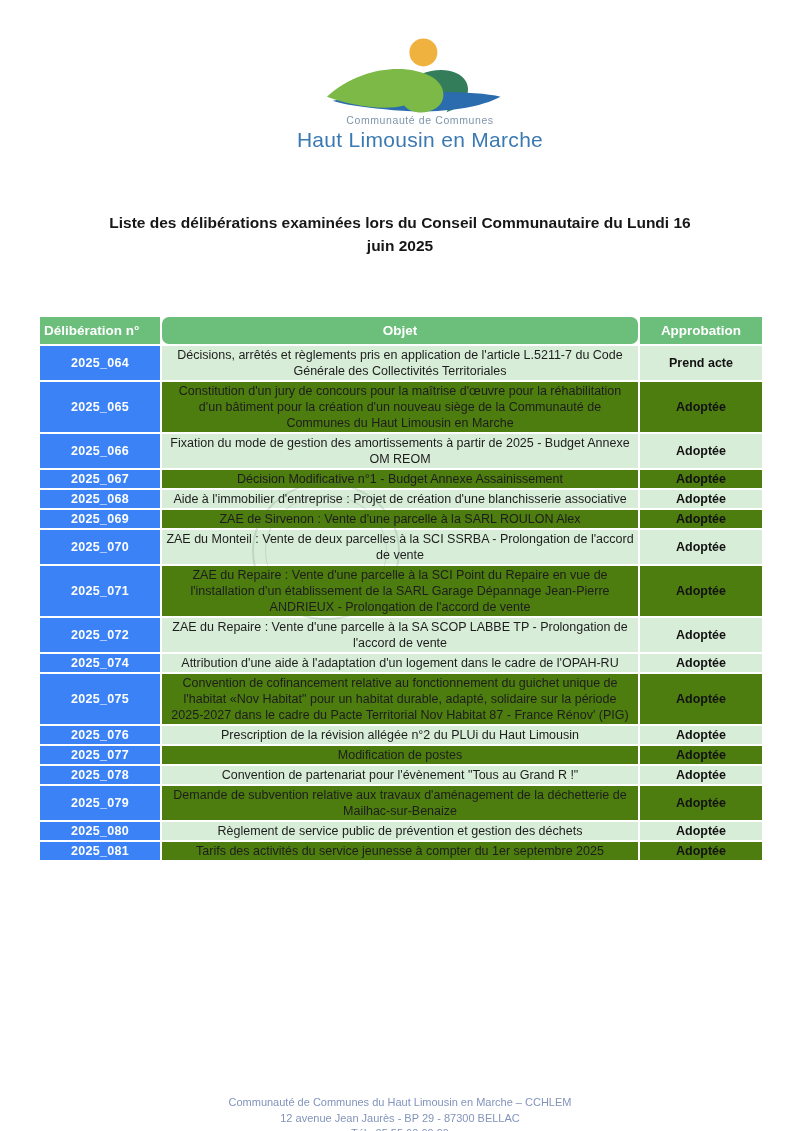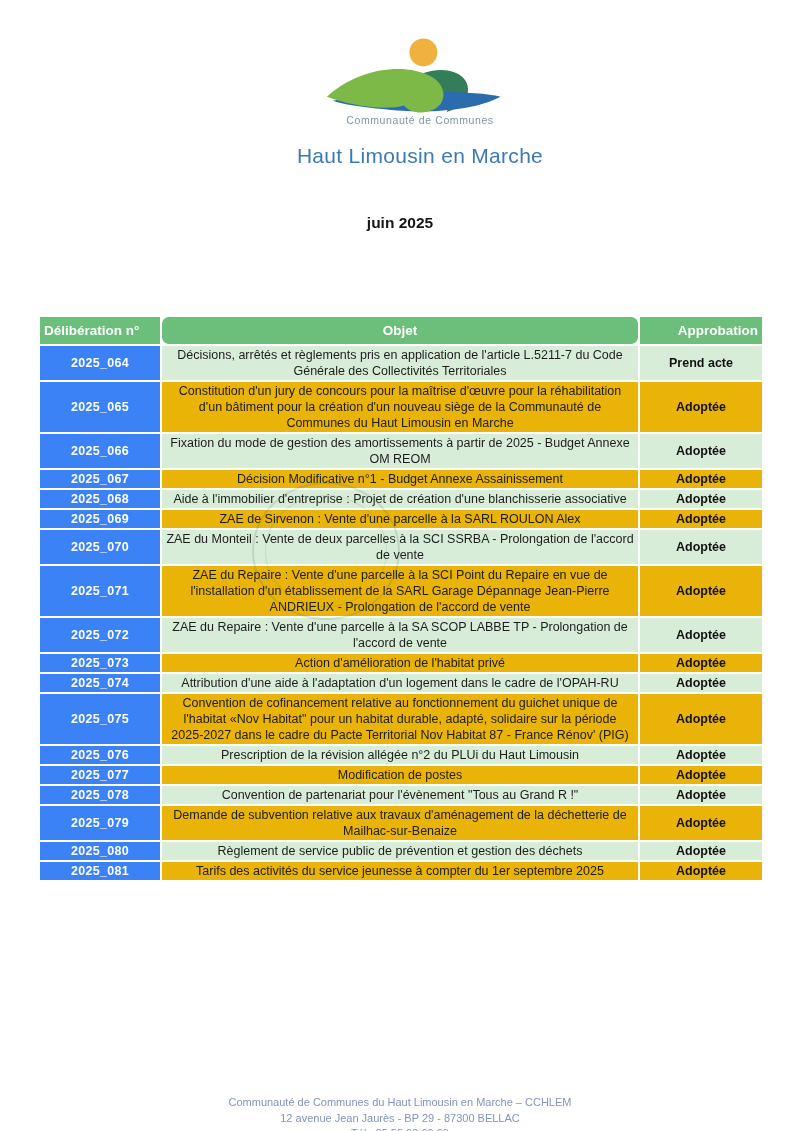--- a/index.html
+++ b/index.html
@@ -15,21 +15,21 @@
   }
 
   
   .logo-block { position: absolute; top: 36px; left: 0; width: 100%; text-align: center; padding-left: 40px; }
   .logo-graphic { display: block; margin: 0 auto; width: 235px; height: 82px; }
   .logo-sub {
     font-size: 10.5px; letter-spacing: 0.6px;
     color: #7e95ab; margin-top: -4px;
   }
   .logo-main {
-    font-size: 21px; color: #3b79b3; margin-top: 18px; letter-spacing: 0.3px;
+    font-size: 21px; color: #3b79b3; margin-top: 2px; letter-spacing: 0.3px;
   }
 
   
   .doc-title {
     position: absolute; top: 201px; left: 0; width: 100%;
     text-align: center; font-weight: bold; font-size: 15.5px;
     line-height: 23px; color: #171717;
   }
 
   
@@ -38,31 +38,31 @@
     width: 100%; table-layout: fixed;
     border-collapse: separate; border-spacing: 2.5px;
   }
   table.delib th {
     background: #6cbe7b; color: #ffffff;
     font-size: 13.5px; font-weight: bold;
     height: 27px; padding: 2px 4px;
   }
   th.h-num { text-align: left; padding-left: 9px; margin-left: 30px; }
   th.h-objet { text-align: center; border-radius: 7px; }
-  th.h-appro { text-align: right; }
+  th.h-appro { text-align: center; }
   table.delib td {
     font-size: 12.5px; line-height: 16px;
     padding: 1px 4px; text-align: center; vertical-align: middle;
   }
   td.num {
     background: #3b82f6; color: #ffffff;
     font-weight: bold; letter-spacing: 0.3px;
   }
   tr.row-green td.objet, tr.row-green td.appro { background: #d8edd8; }
-  tr.row-alt   td.objet, tr.row-alt   td.appro { background: #eab308; }
+  tr.row-alt   td.objet, tr.row-alt   td.appro { background: #4d7c0f; }
   td.objet { color: #1d1d1d; }
   td.appro { font-weight: bold; color: #121212; font-size: 13px; }
 
   
   .stamp {
     position: absolute; top: 482px; left: 252px;
     width: 148px; height: 138px;
     border: 2px solid rgba(70, 115, 85, 0.18);
     border-radius: 50%;
     pointer-events: none;
@@ -91,20 +91,21 @@
       <circle cx="118" cy="17" r="14.5" fill="#F0B23E"></circle>
       <path d="M96,53 C118,30 153,31 162,47 C169,60 159,74 142,79 C152,62 140,54 96,53 Z" fill="#337D5B"></path>
       <path d="M24,67 C88,56 168,56 198,63 C170,78 118,81 78,76 C54,73 34,71 24,67 Z" fill="#2B6CAE"></path>
       <path d="M18,63 C52,32 100,28 126,42 C141,50 143,67 131,75 C120,82 104,80 98,72 C76,78 38,71 18,63 Z" fill="#7CB946"></path>
     </svg>
     <div class="logo-sub">Communauté de Communes</div>
     <div class="logo-main">Haut Limousin en Marche</div>
   </header>
 
   <h1 class="doc-title">
+    <div>Liste des délibérations examinées lors du Conseil Communautaire du Lundi 16</div>
     <div>juin 2025</div>
   </h1>
 
   <div class="table-wrap">
     <table class="delib">
       <colgroup>
         <col style="width:120px">
           <col style="width:476px">
           <col style="width:122px">
       </colgroup>
@@ -154,25 +155,20 @@
           <tr class="row row-alt">
             <td class="cell num">2025_071</td>
             <td class="cell objet">ZAE du Repaire : Vente d'une parcelle à la SCI Point du Repaire en vue de l'installation d'un établissement de la SARL Garage Dépannage Jean-Pierre ANDRIEUX - Prolongation de l'accord de vente</td>
             <td class="cell appro">Adoptée</td>
           </tr>
           <tr class="row row-green">
             <td class="cell num">2025_072</td>
             <td class="cell objet">ZAE du Repaire : Vente d'une parcelle à la SA SCOP LABBE TP - Prolongation de l'accord de vente</td>
             <td class="cell appro">Adoptée</td>
           </tr>
-          <tr class="row row-alt">
-            <td class="cell num">2025_073</td>
-            <td class="cell objet">Action d'amélioration de l'habitat privé</td>
-            <td class="cell appro">Adoptée</td>
-          </tr>
           <tr class="row row-green">
             <td class="cell num">2025_074</td>
             <td class="cell objet">Attribution d'une aide à l'adaptation d'un logement dans le cadre de l'OPAH-RU</td>
             <td class="cell appro">Adoptée</td>
           </tr>
           <tr class="row row-alt">
             <td class="cell num">2025_075</td>
             <td class="cell objet">Convention de cofinancement relative au fonctionnement du guichet unique de l'habitat «Nov Habitat" pour un habitat durable, adapté, solidaire sur la période 2025-2027 dans le cadre du Pacte Territorial Nov Habitat 87 - France Rénov' (PIG)</td>
             <td class="cell appro">Adoptée</td>
           </tr>

